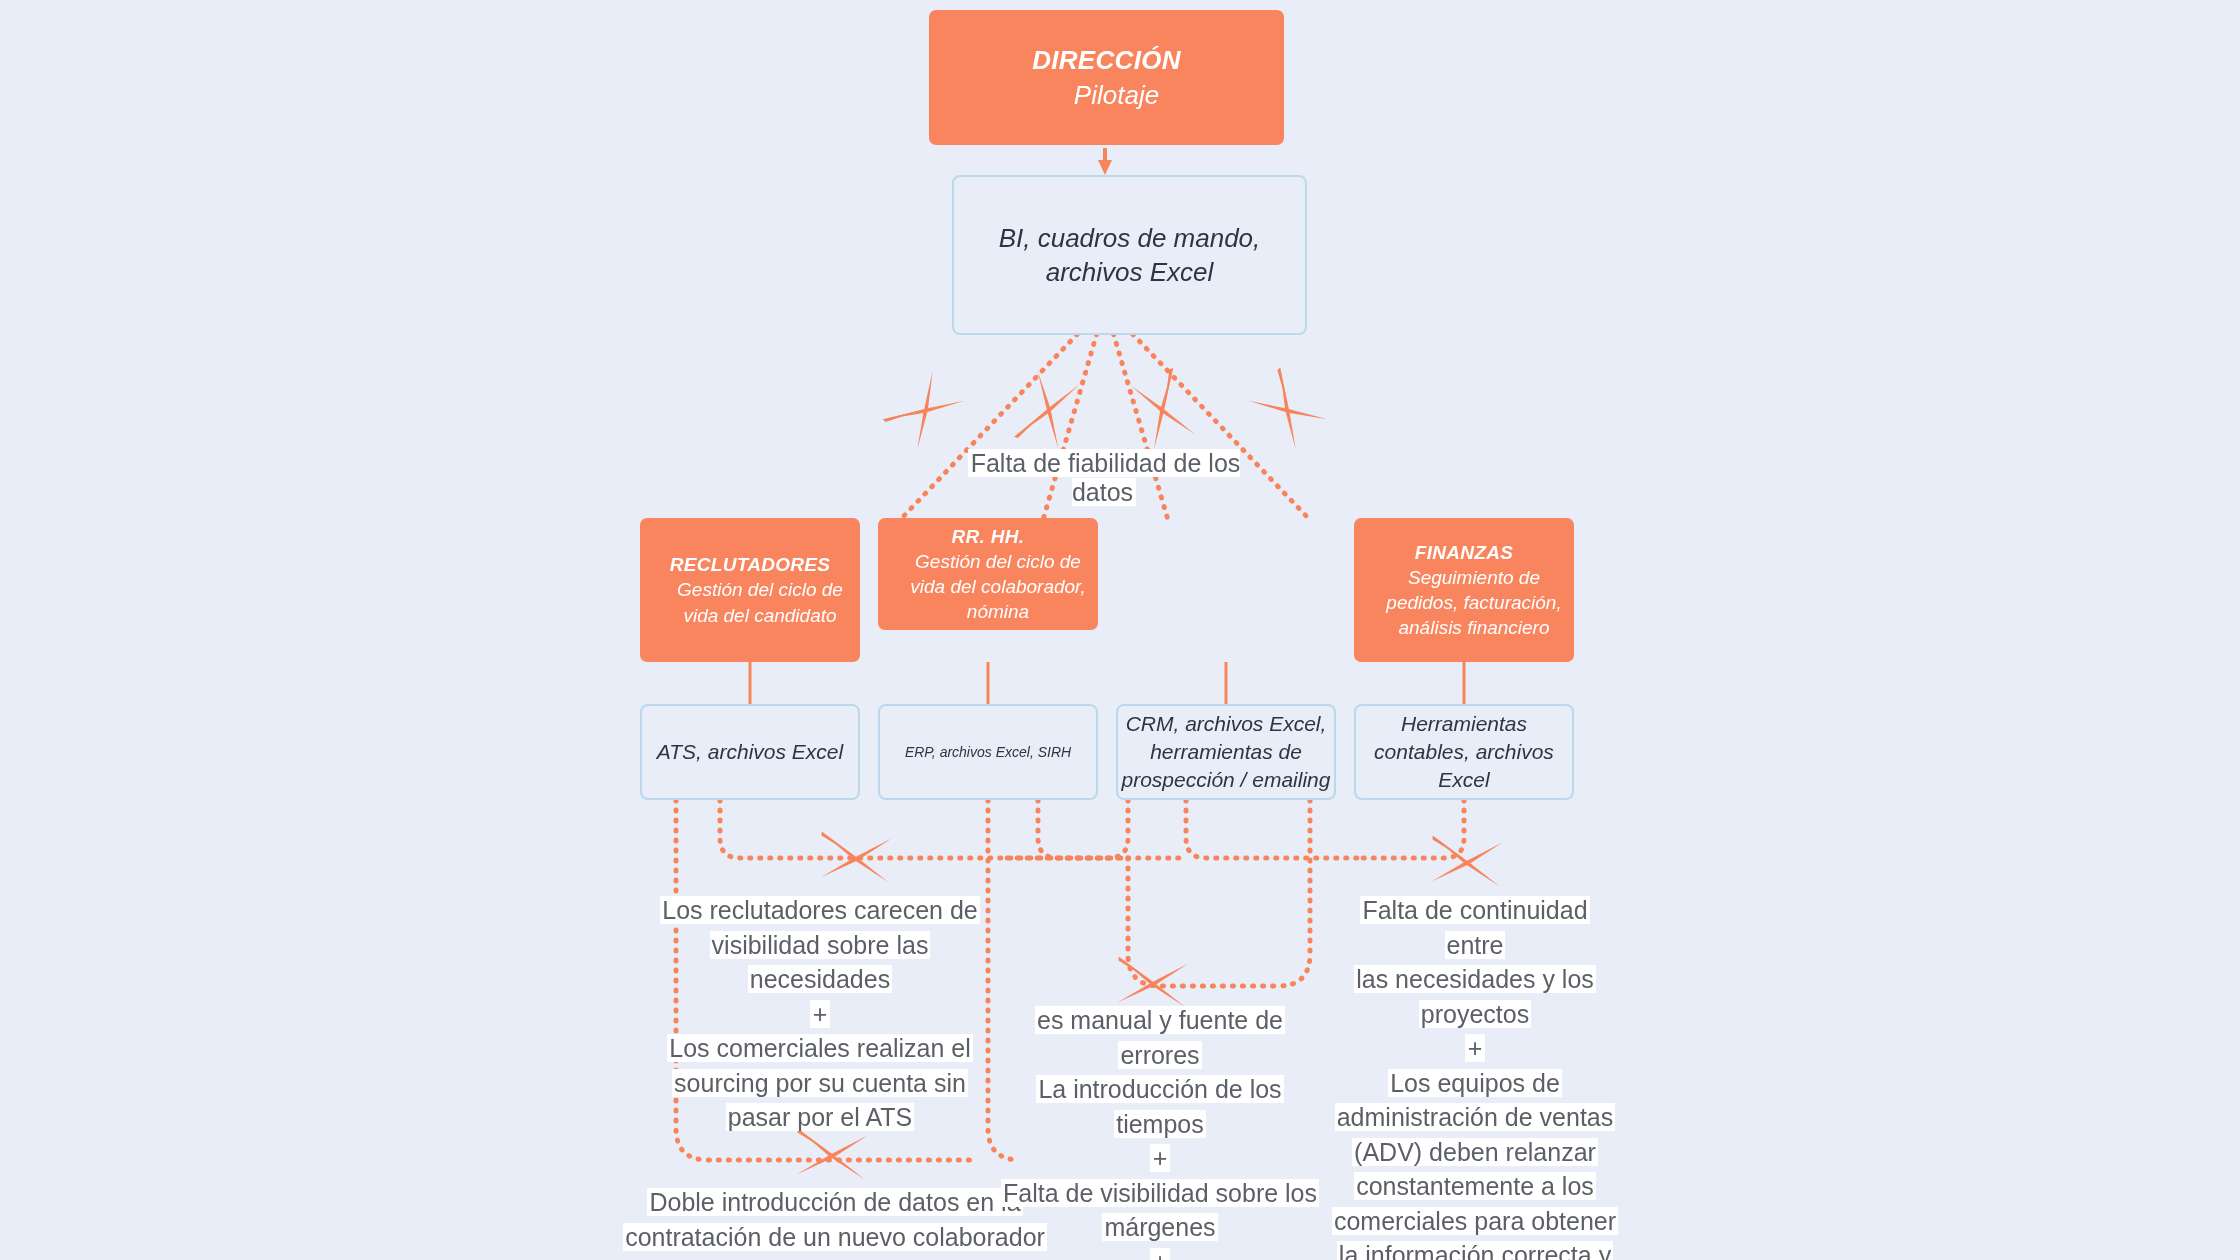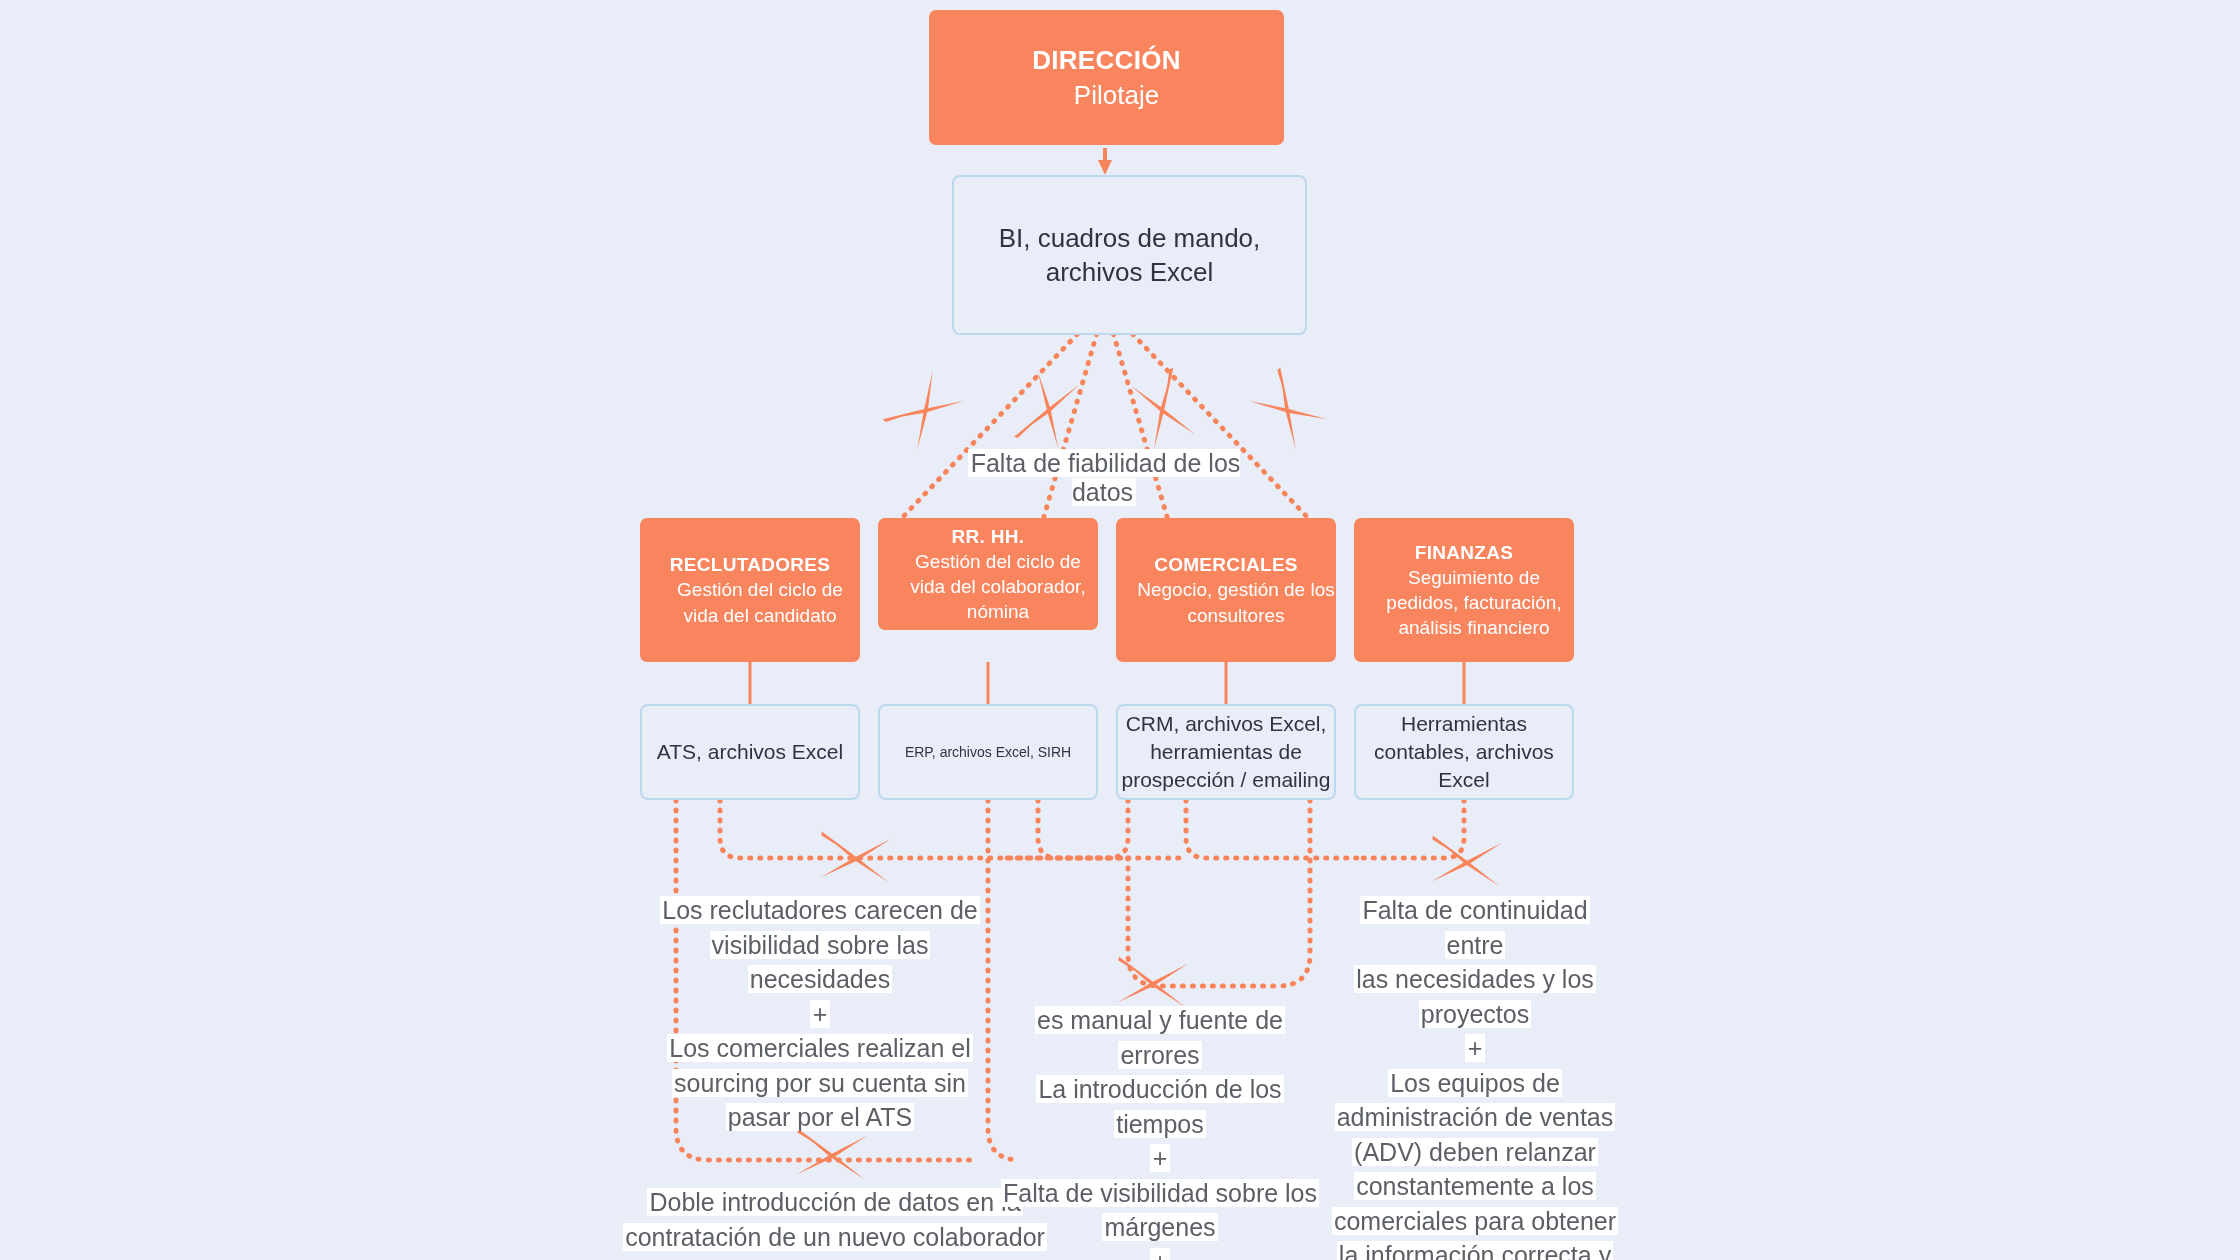--- a/index.html
+++ b/index.html
@@ -7,21 +7,21 @@
     width:2240px;height:1260px;
     background:#e9edf8;
     font-family:"Liberation Sans", sans-serif;
     overflow:hidden;
     position:relative;
   }
   #stage{position:absolute;left:0;top:0;width:2240px;height:1260px;}
   svg.layer{position:absolute;left:0;top:0;width:2240px;height:1260px;overflow:visible;pointer-events:none;}
 
   .node{position:absolute;box-sizing:border-box;display:flex;align-items:center;justify-content:center;}
-  .node .inner{width:100%;text-align:center;line-height:1.32;}
+  .node .inner{width:100%;text-align:center;line-height:1.32;font-style:italic;}
 
   .orange{
     background:#f9855f;
     border-radius:7px;
     color:#ffffff;
   }
   .orange .ttl{font-weight:bold;letter-spacing:.3px;display:block;}
   .orange .sub{font-weight:normal;display:block;padding-left:20px;}
 
   .blue{
@@ -144,26 +144,20 @@
       <span class="ttl">RECLUTADORES</span>
       <span class="sub">Gestión del ciclo de vida del candidato</span>
     </div>
   </div>
   <div class="node orange" style="left:878px;top:518px;width:220px;height:112px;font-size:19px;">
     <div class="inner">
       <span class="ttl">RR. HH.</span>
       <span class="sub">Gestión del ciclo de vida del colaborador, nómina</span>
     </div>
   </div>
-  <div class="node orange" style="left:1116px;top:518px;width:220px;height:144px;font-size:19px;">
-    <div class="inner">
-      <span class="ttl">COMERCIALES</span>
-      <span class="sub">Negocio, gestión de los consultores</span>
-    </div>
-  </div>
   <div class="node orange" style="left:1354px;top:518px;width:220px;height:144px;font-size:19px;">
     <div class="inner">
       <span class="ttl">FINANZAS</span>
       <span class="sub">Seguimiento de pedidos, facturación, análisis financiero</span>
     </div>
   </div>
 
   <div class="node blue" style="left:640px;top:704px;width:220px;height:96px;font-size:21px;">
     <div class="inner">ATS, archivos Excel</div>
   </div>

